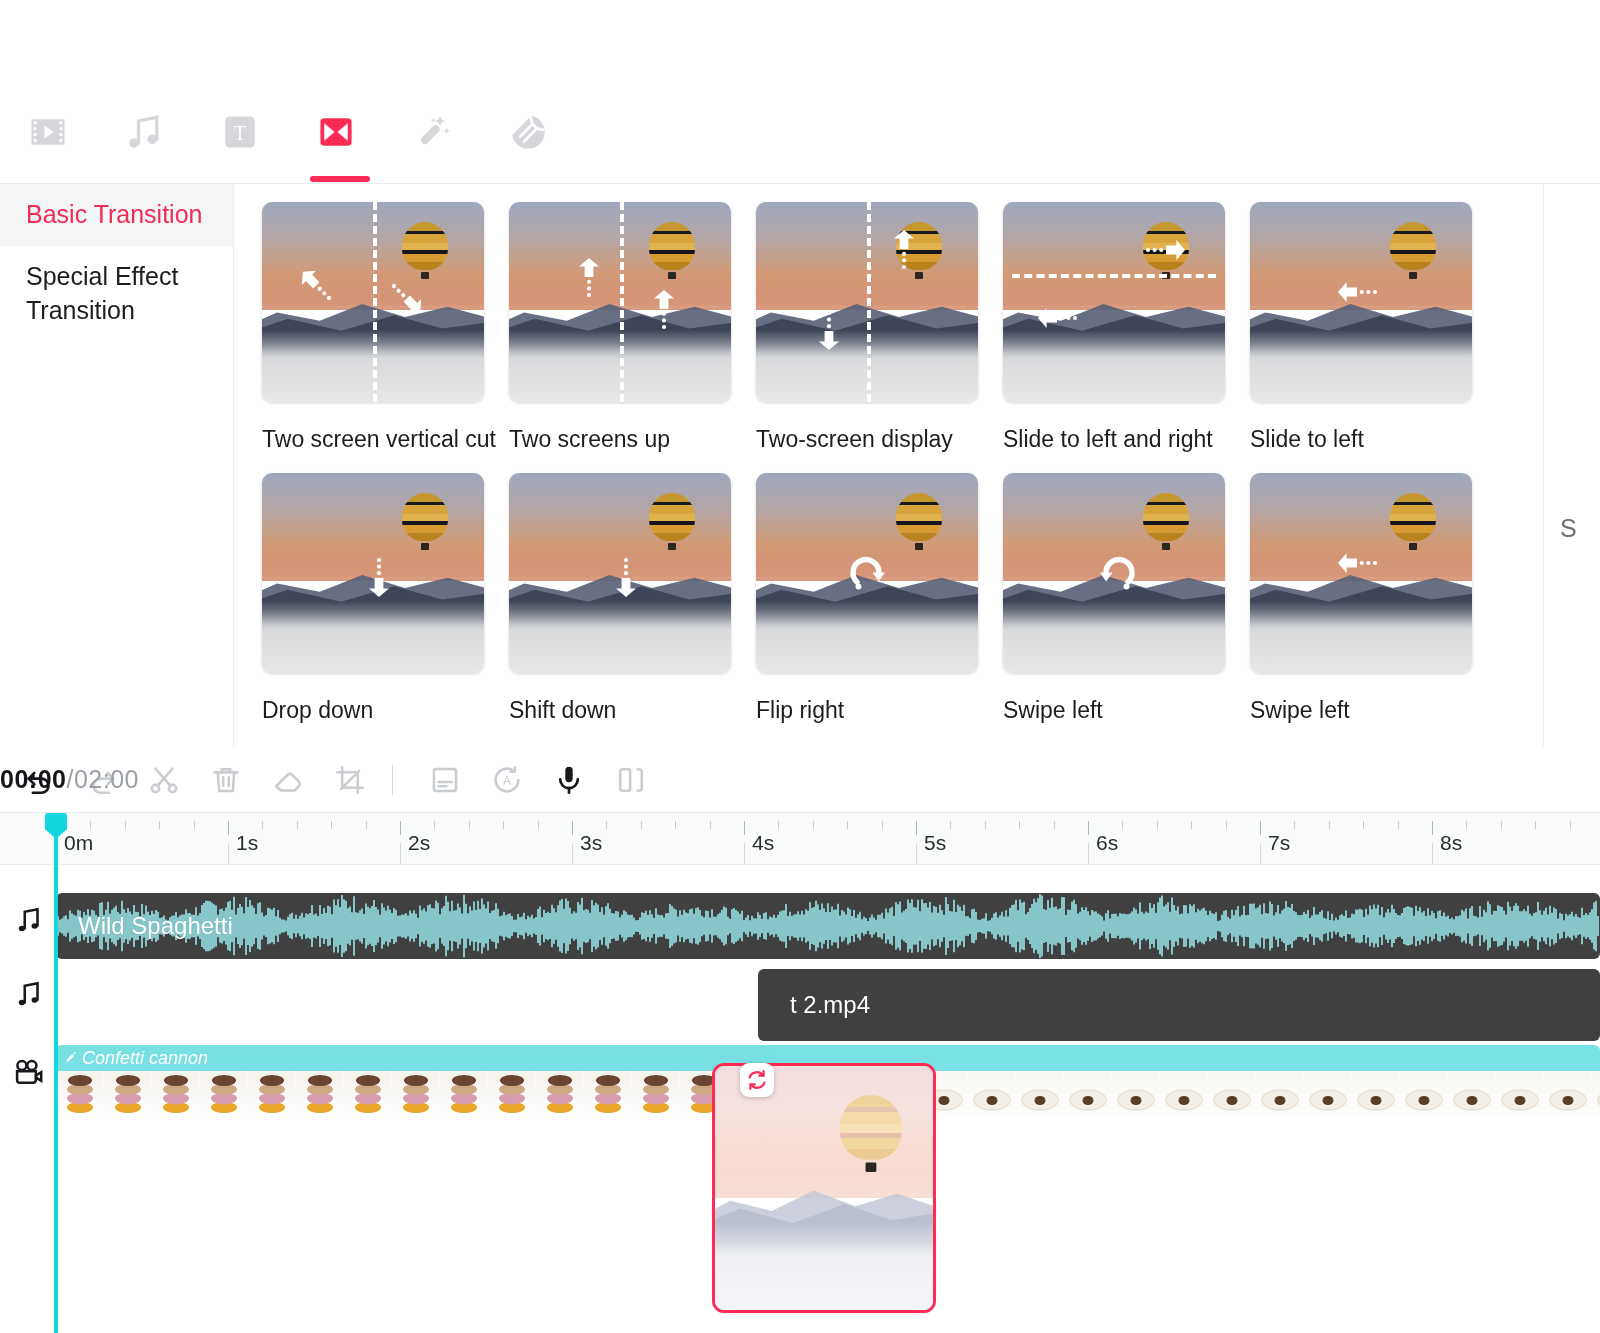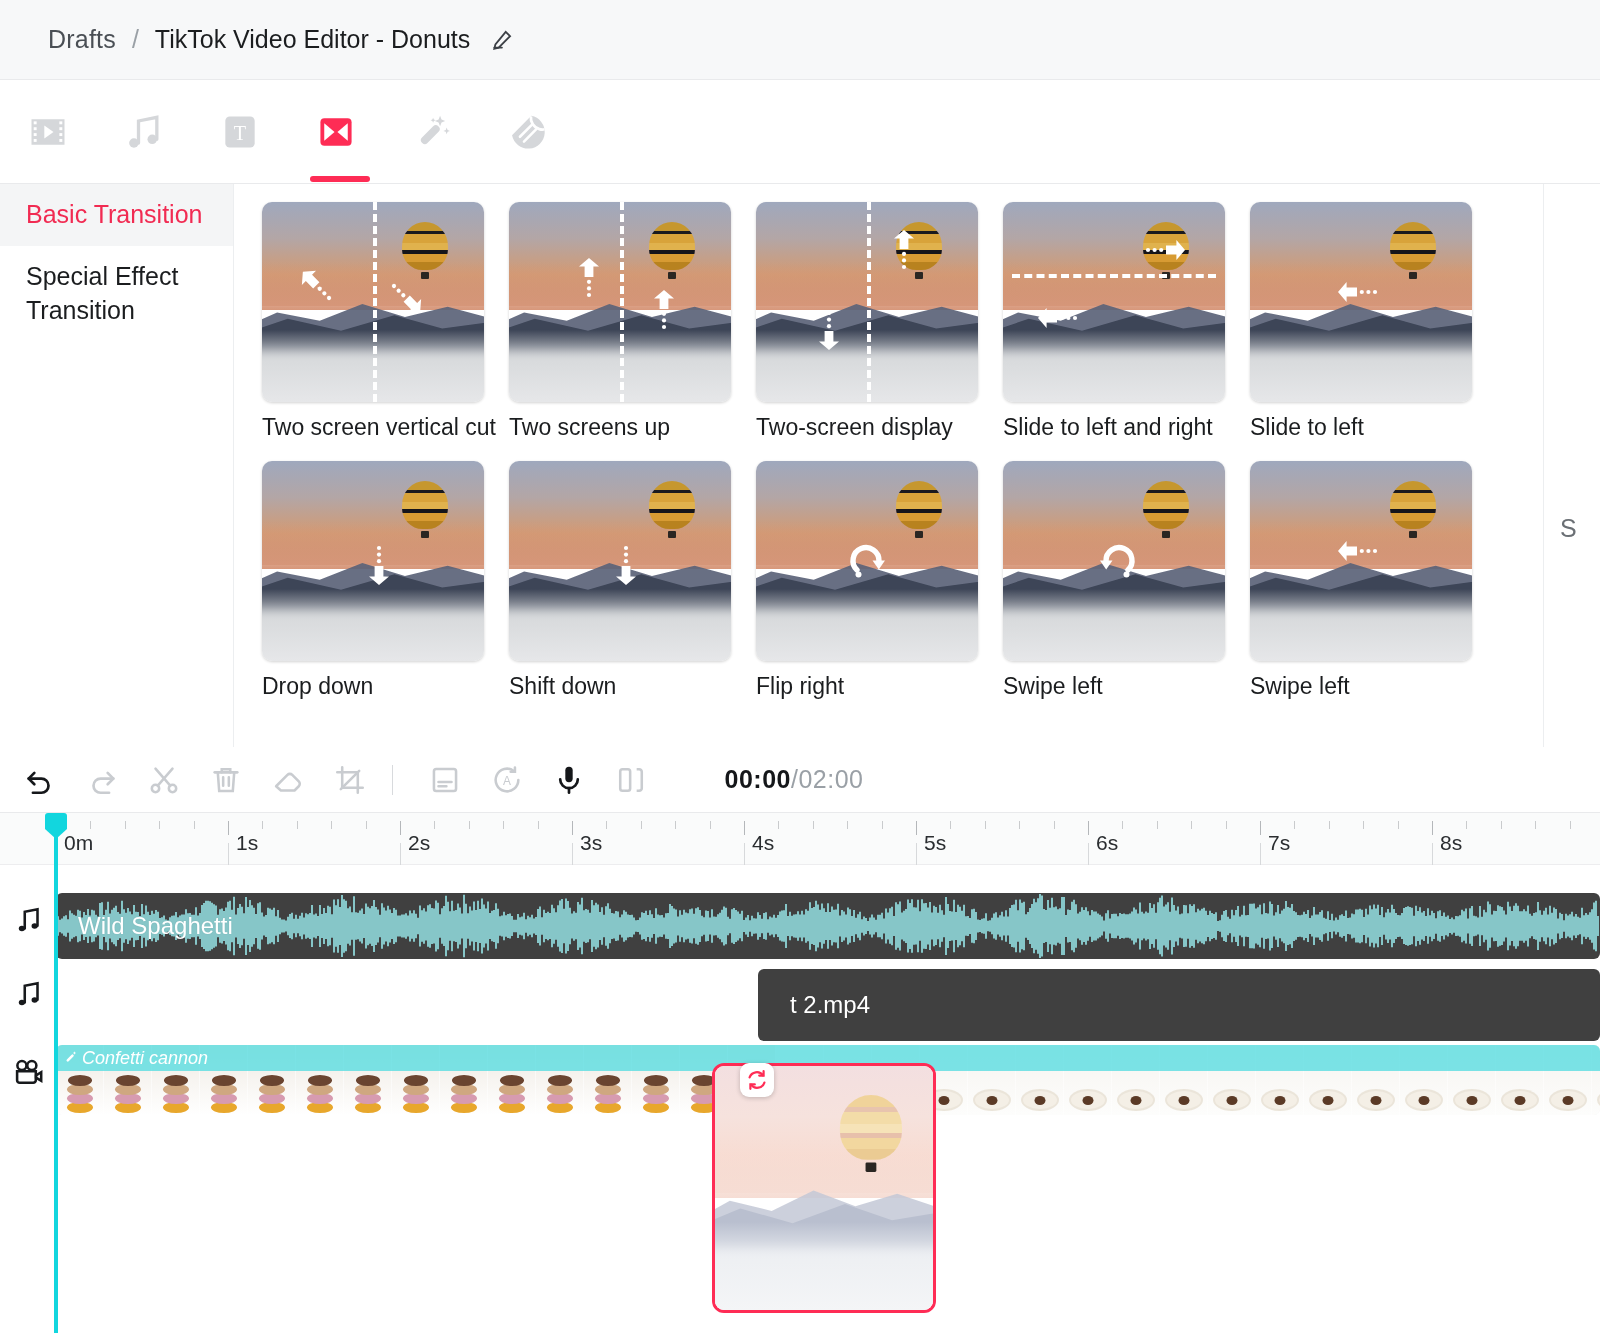--- a/index.html
+++ b/index.html
@@ -57,21 +57,21 @@
     display:grid;
     grid-template-columns: repeat(5, 247px);
     column-gap:0px; row-gap:20px;
     padding:18px 0 0 27px;
   }
   .cell { width:247px; }
   .thumb {
     width:222px; height:200px; border-radius:10px; overflow:hidden;
     position:relative; box-shadow:0 1px 3px rgba(0,0,0,.18);
   }
-  .thumb-label { font-size:23px; color:#1b1d1f; margin-top:12px; }
+  .thumb-label { font-size:23px; color:#1b1d1f; margin-top:24px; }
 
   
   .scene { position:absolute; inset:0; }
   .sky {
     position:absolute; left:0; right:0; top:0; height:52%;
     background:linear-gradient(#9fa8bd 0%, #b3a6a6 35%, #d29a73 70%, #c98e6e 100%);
   }
   .sky2 {
     position:absolute; left:0; right:0; top:30%; height:24%;
     background:linear-gradient(rgba(217,150,110,0), #d7977a);
@@ -138,21 +138,21 @@
     background:#fff; border-bottom:1px solid #e9eaec;
     display:flex; align-items:center;
   }
   .tbtn {
     width:52px; height:52px; margin-left:10px;
     display:flex; align-items:center; justify-content:center;
   }
   .tbtn:first-child { margin-left:14px; }
   .tdiv { width:1px; height:30px; background:#d8dadd; margin:0 16px; }
   .timecode {
-    position:absolute; left:0; right:12px; text-align:center;
+    position:absolute; left:0; right:12px; 
     font-size:25px; letter-spacing:.5px;
   }
   .tc-cur { color:#15171a; font-weight:bold; }
   .tc-tot { color:#9aa0a6; }
 
   
   .timeline { position:absolute; top:813px; left:0; width:1600px; height:520px; background:#fff; }
   .ruler {
     position:absolute; top:0; left:0; width:1600px; height:52px;
     background:#fafbfb; border-bottom:1px solid #ededef;
@@ -237,31 +237,20 @@
   .pale .fog2 { background:#f1f2f5; }
   .pale .balloon .env {
     background:linear-gradient(#f0d39a 0 18%, #e8c4ae 18% 26%, #f3dca8 26% 44%, #f6e3b8 44% 58%, #e7c0ab 58% 66%, #f2d79f 66% 84%, #ebcb93 84% 100%);
   }
 </style>
 </head>
 <body>
 
 <div id="app">
 
-  <div class="header">
-    <span class="crumb">Drafts</span>
-    <span class="crumb-sep">/</span>
-    <span class="crumb-current">TikTok Video Editor - Donuts</span>
-    <span class="edit-icon">
-      <svg viewBox="0 0 24 24" fill="none" stroke="#3c4046" stroke-width="1.7" stroke-linecap="round">
-        <path d="M4 19h7"></path>
-          <path d="M14.5 4.5l4 4L8 19l-4 1 1-4z"></path>
-      </svg>
-    </span>
-  </div>
 
   <div class="tabbar">
     <div class="tab">
       <svg width="44" height="44" viewBox="0 0 24 24" fill="#d5d7da">
         <path d="M3 5h18v14H3z" fill="#d5d7da"></path>
         <rect x="4.2" y="6.2" width="1.6" height="1.6" fill="#fff"></rect>
         <rect x="4.2" y="9.4" width="1.6" height="1.6" fill="#fff"></rect>
         <rect x="4.2" y="12.6" width="1.6" height="1.6" fill="#fff"></rect>
         <rect x="4.2" y="15.8" width="1.6" height="1.6" fill="#fff"></rect>
         <rect x="18.2" y="6.2" width="1.6" height="1.6" fill="#fff"></rect>

